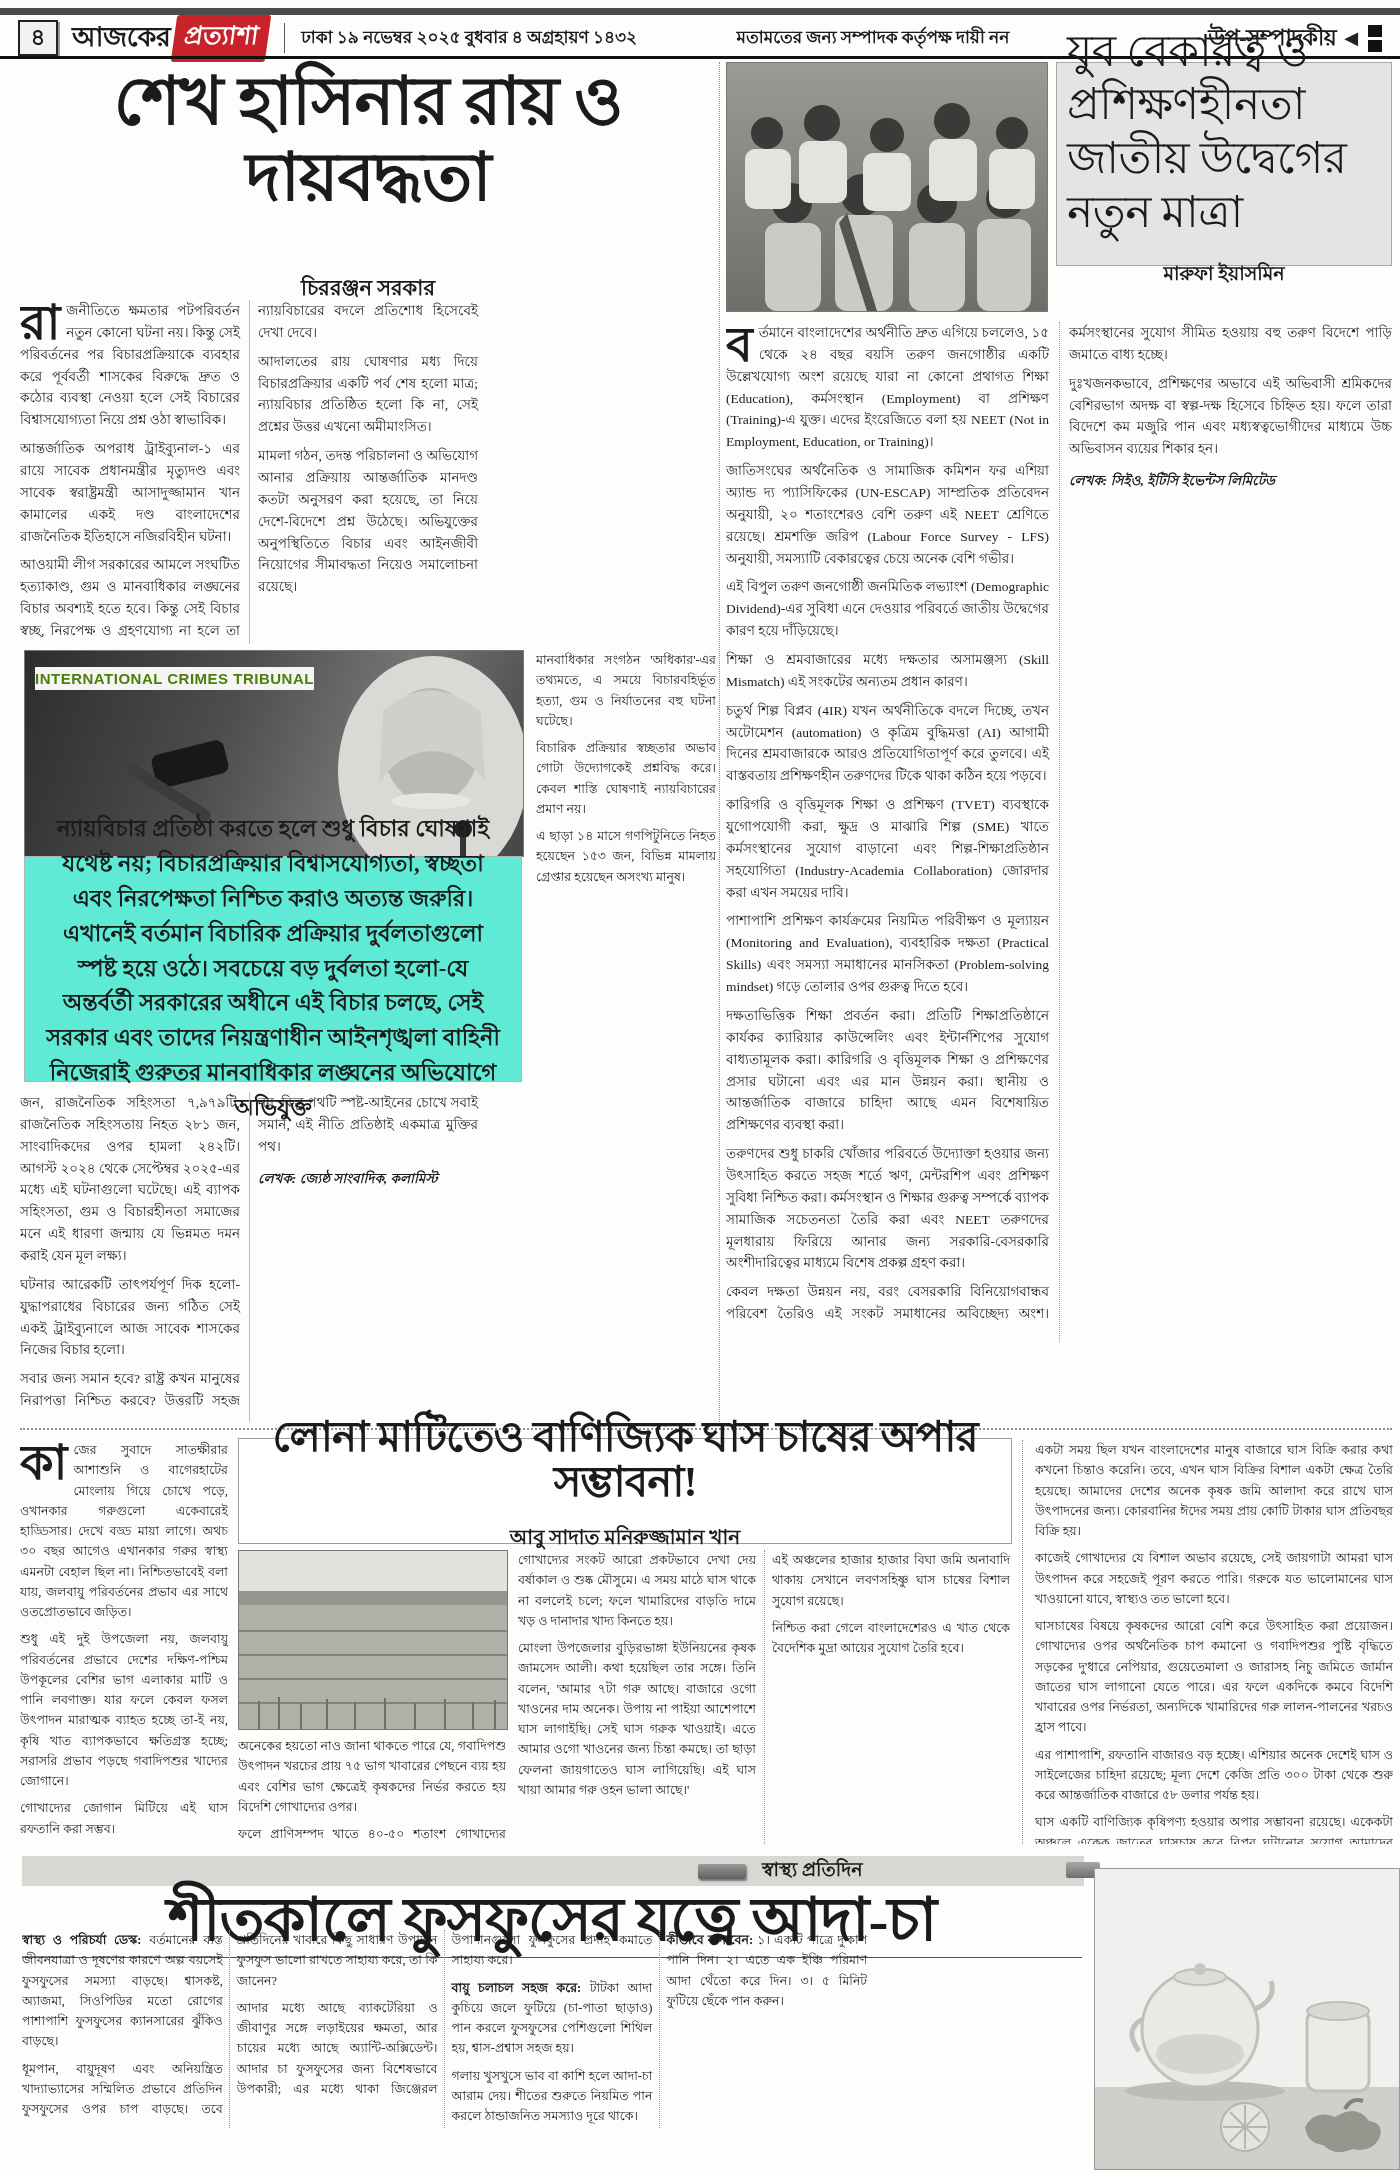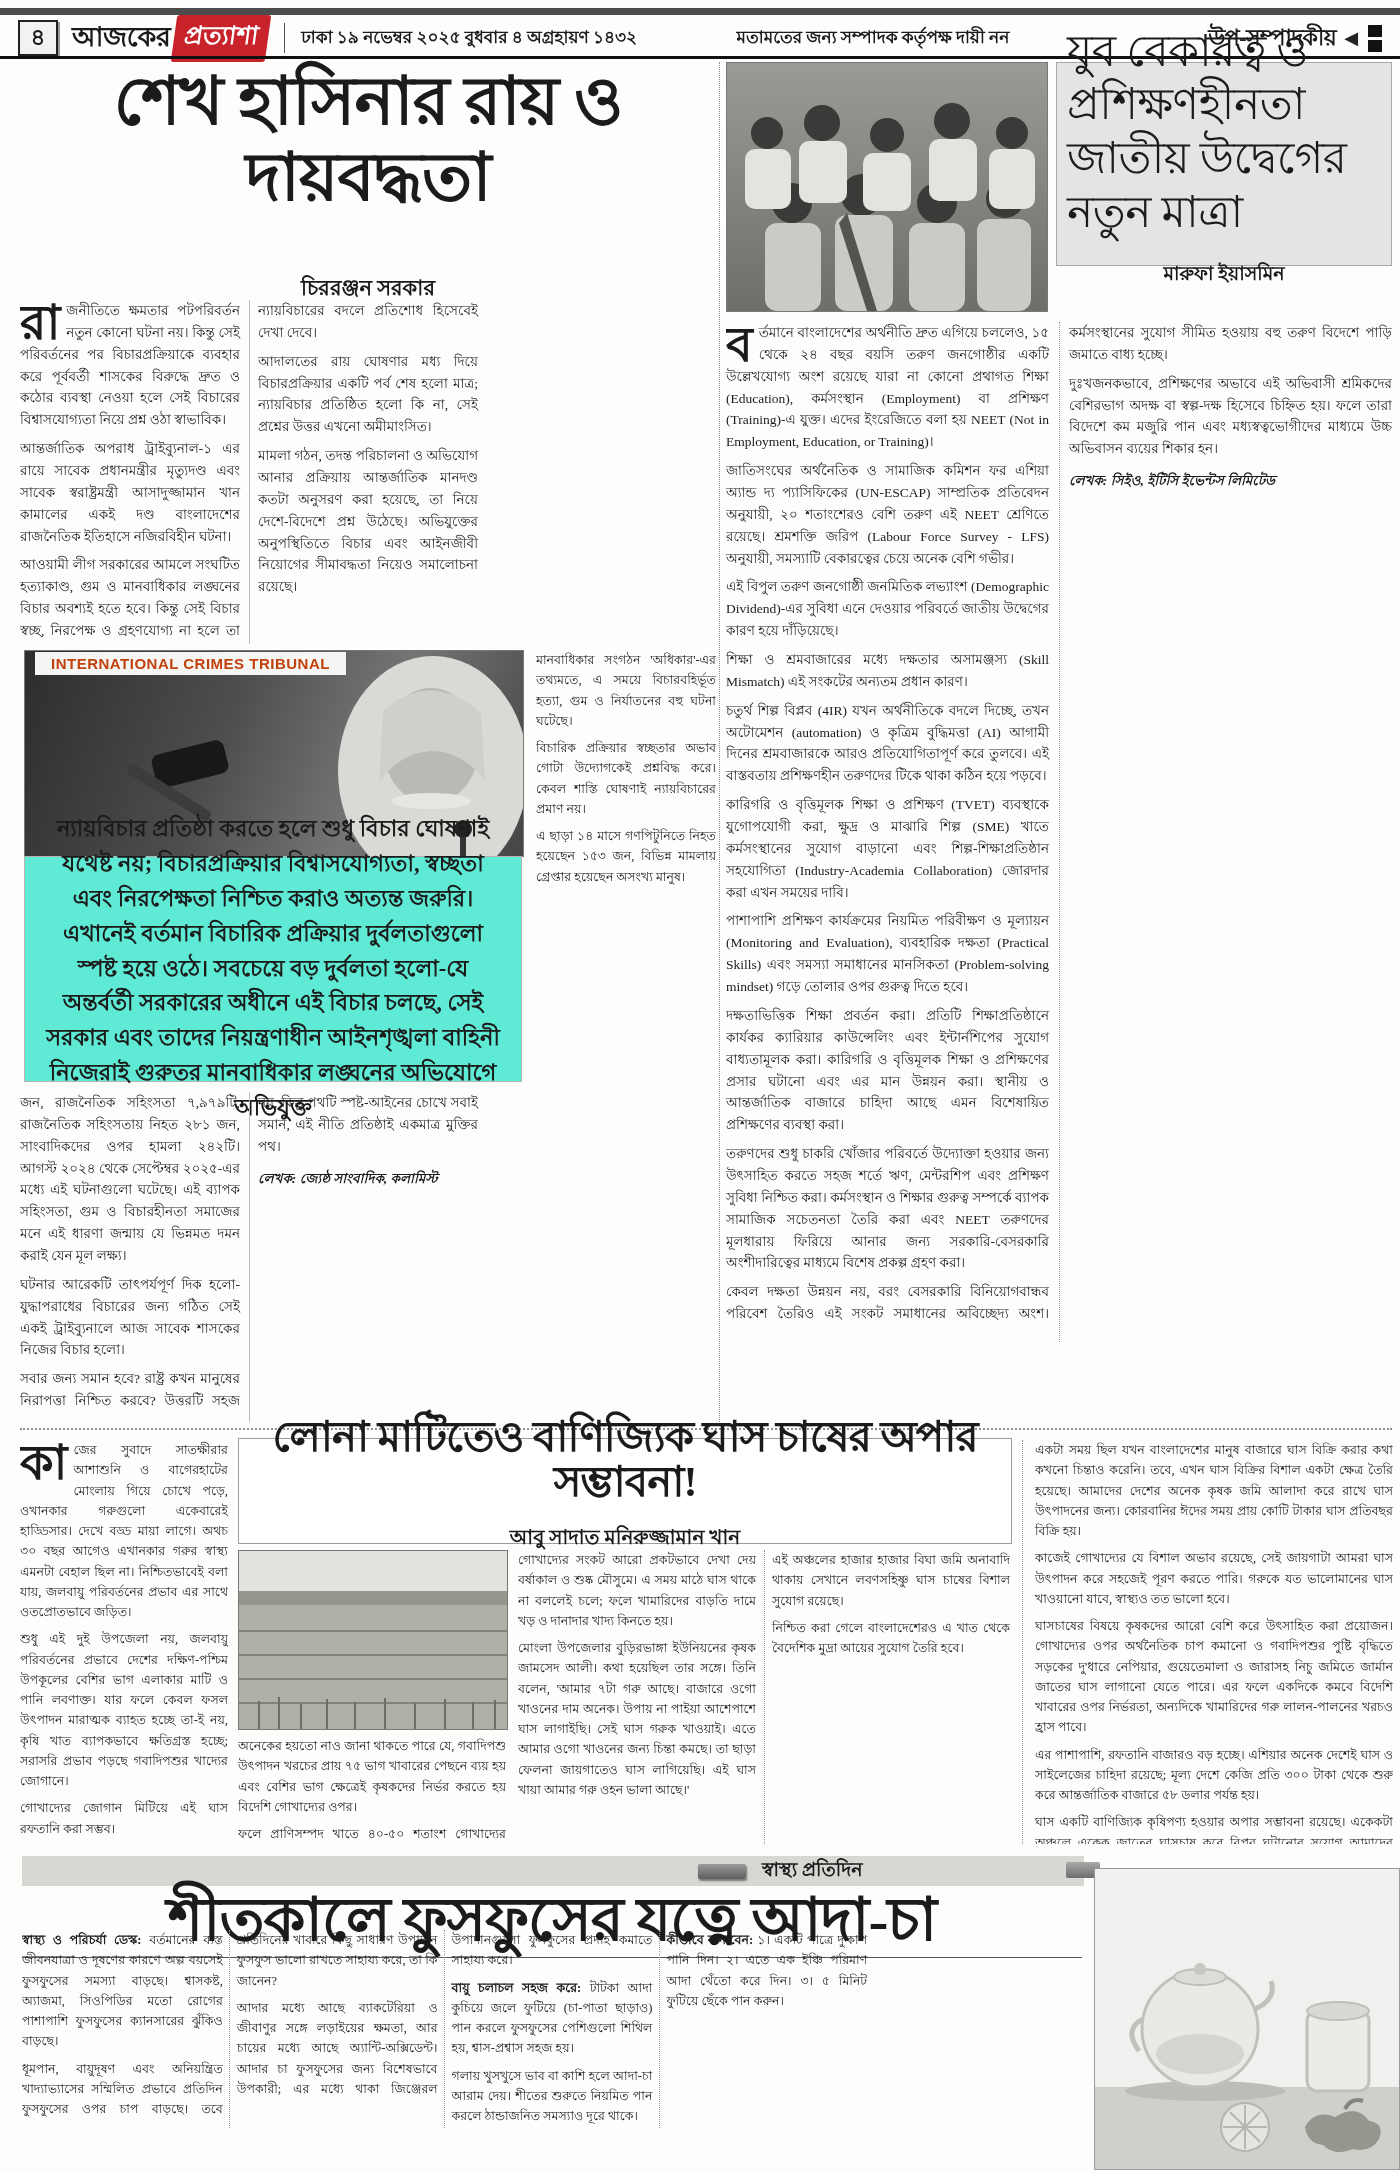--- a/index.html
+++ b/index.html
@@ -35,22 +35,22 @@
   .cols2{column-count:2;column-gap:20px;column-rule:1px dotted #999;column-fill:auto;}
   .cols2s{column-count:2;column-gap:16px;column-rule:1px dotted #999;column-fill:auto;}
   .cols5{column-count:5;column-gap:14px;column-rule:1px dotted #999;column-fill:auto;}
   
   .a1-head{position:absolute;left:20px;top:64px;width:696px;height:192px;font-size:67px;line-height:1.13;
            font-weight:800;text-align:center;letter-spacing:-1px;}
   .a1-byline{position:absolute;left:20px;top:260px;width:696px;}
   .a1-top{position:absolute;left:20px;top:300px;width:696px;height:344px;}
   .a1-photo{position:absolute;left:24px;top:650px;width:498px;height:205px;border:1px solid #777;
             background:linear-gradient(110deg,#2d2d2d 0%,#4e4e4e 40%,#757575 68%,#454545 100%);overflow:hidden;}
-  .ict-banner{position:absolute;left:10px;top:1px;background:#f5f5f3;color:#c2410c;font-family:"Liberation Sans","DejaVu Sans",sans-serif;
-              font-size:15px;font-weight:800;letter-spacing:.5px;padding:3px 16px;}
+  .ict-banner{position:absolute;left:10px;top:16px;background:#f5f5f3;color:#4d7c0f;font-family:"Liberation Sans","DejaVu Sans",sans-serif;
+              font-size:15px;font-weight:800;letter-spacing:.5px;padding:3px 0;}
   .gavel-head{position:absolute;left:128px;top:96px;width:74px;height:34px;background:#181818;border-radius:8px;transform:rotate(-14deg);}
   .gavel-handle{position:absolute;left:96px;top:136px;width:96px;height:11px;background:#3c3c3c;border-radius:5px;transform:rotate(32deg);}
   .a1-quote{position:absolute;left:24px;top:856px;width:498px;height:226px;background:#5eead4;border:1px solid #b3b3b3;
             display:flex;align-items:center;justify-content:center;padding:10px 18px;box-sizing:border-box;}
   .a1-quote .q{font-size:22.5px;font-weight:bold;text-align:center;line-height:1.55;}
   .a1-side{position:absolute;left:536px;top:650px;width:180px;height:432px;}
   .a1-bottom{position:absolute;left:20px;top:1092px;width:696px;height:330px;}
   
   .zone-divider-v{position:absolute;left:719px;top:62px;height:1362px;border-left:1px dotted #8f8f8f;}
   .a2-photo{position:absolute;left:726px;top:62px;width:320px;height:248px;border:1px solid #777;}

